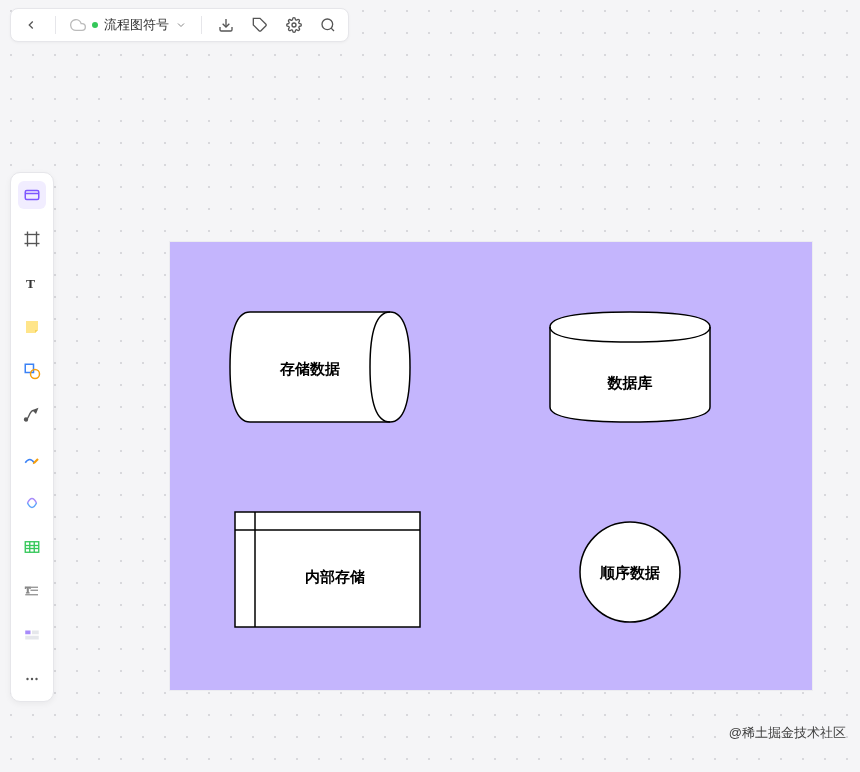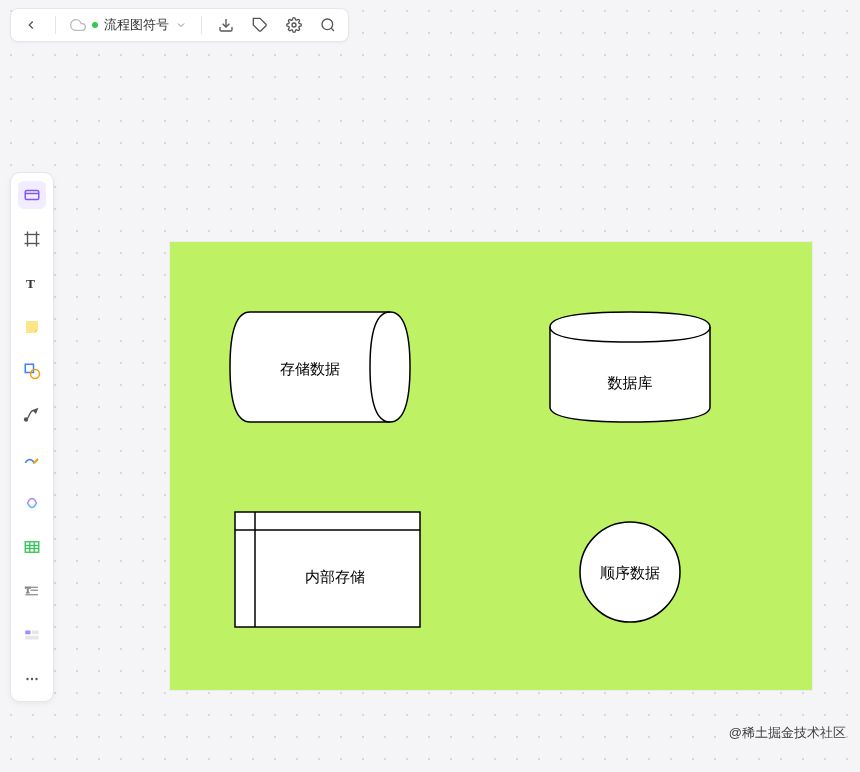--- a/index.html
+++ b/index.html
@@ -94,22 +94,23 @@
       background: #f1edff;
     }
 
     
     .canvas {
       position: absolute;
       top: 242px;
       left: 170px;
       width: 642px;
       height: 448px;
-      background: #bef264;
+      background: #c4b5fd;
       box-shadow: 0 0 0 1px #ececf0;
+      font-weight: bold;
     }
 
     .shape-label {
       font-size: 15px;
       color: #222;
       text-anchor: middle;
       dominant-baseline: middle;
       font-family: inherit;
     }
 

